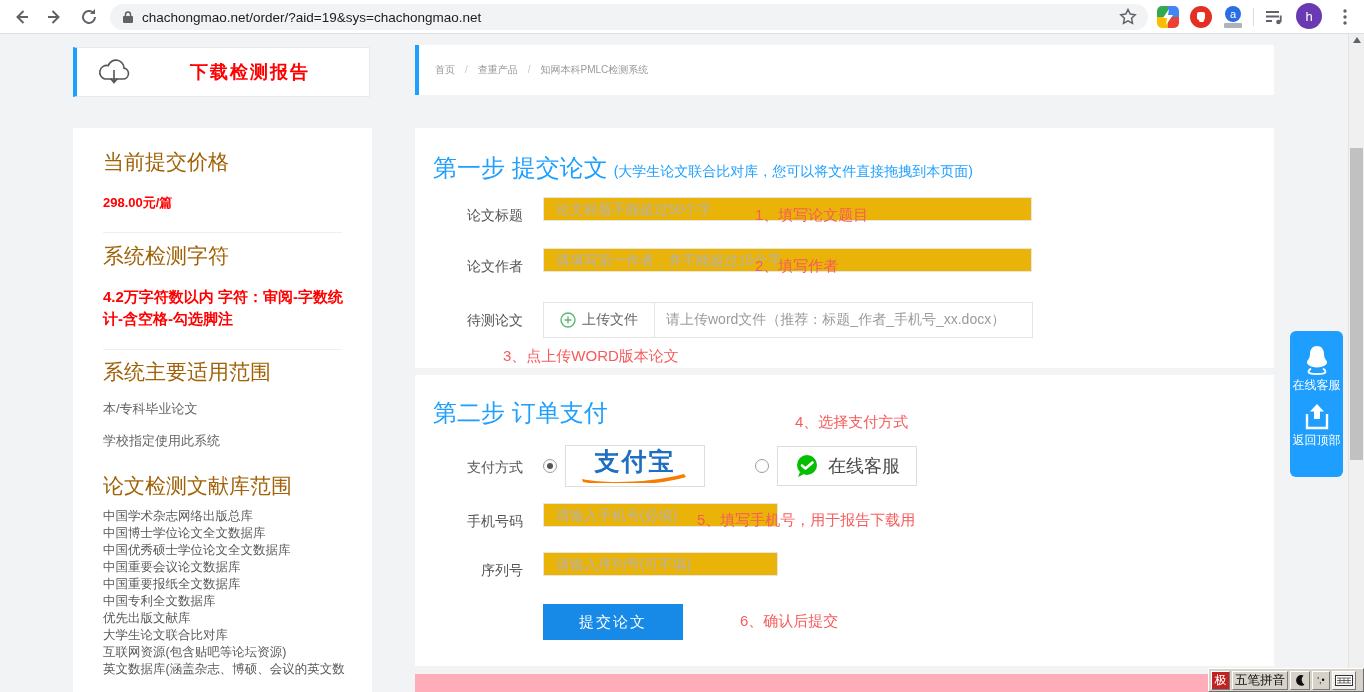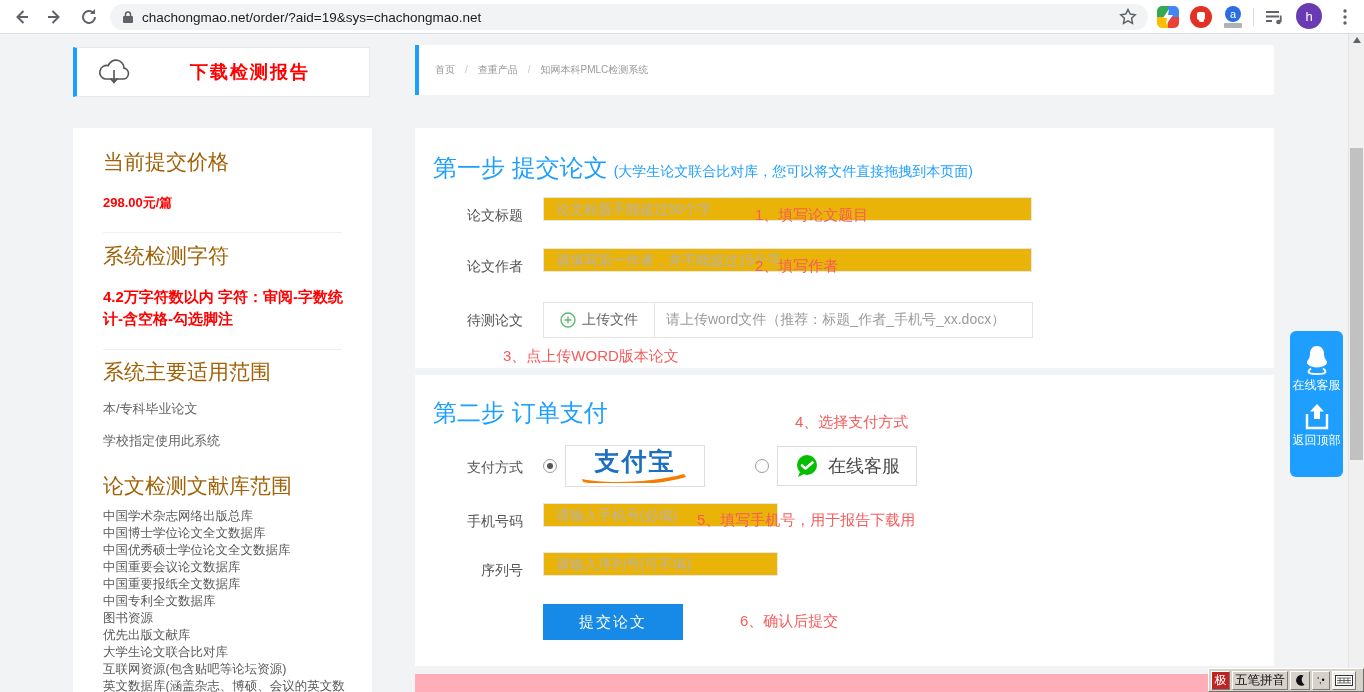--- a/index.html
+++ b/index.html
@@ -182,21 +182,20 @@
   <div class="plain" style="top:304px">学校指定使用此系统</div>
   <h3 style="top:344px">论文检测文献库范围</h3>
   <ul class="dblist">
 
   <li>中国学术杂志网络出版总库</li>
       <li>中国博士学位论文全文数据库</li>
       <li>中国优秀硕士学位论文全文数据库</li>
       <li>中国重要会议论文数据库</li>
       <li>中国重要报纸全文数据库</li>
       <li>中国专利全文数据库</li>
-      <li>图书资源</li>
       <li>优先出版文献库</li>
       <li>大学生论文联合比对库</li>
       <li>互联网资源(包含贴吧等论坛资源)</li>
       <li>英文数据库(涵盖杂志、博硕、会议的英文数</li>
     </ul>
 </div>
 
 <div class="card form1">
   <div class="step-title" style="top:24px">
     <span>第一步 提交论文</span><span class="hint">(大学生论文联合比对库，您可以将文件直接拖拽到本页面)</span>

